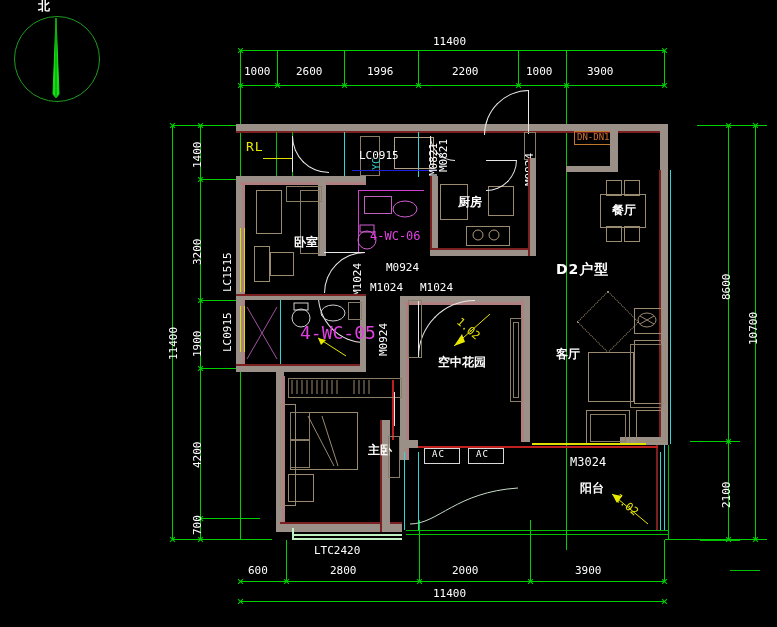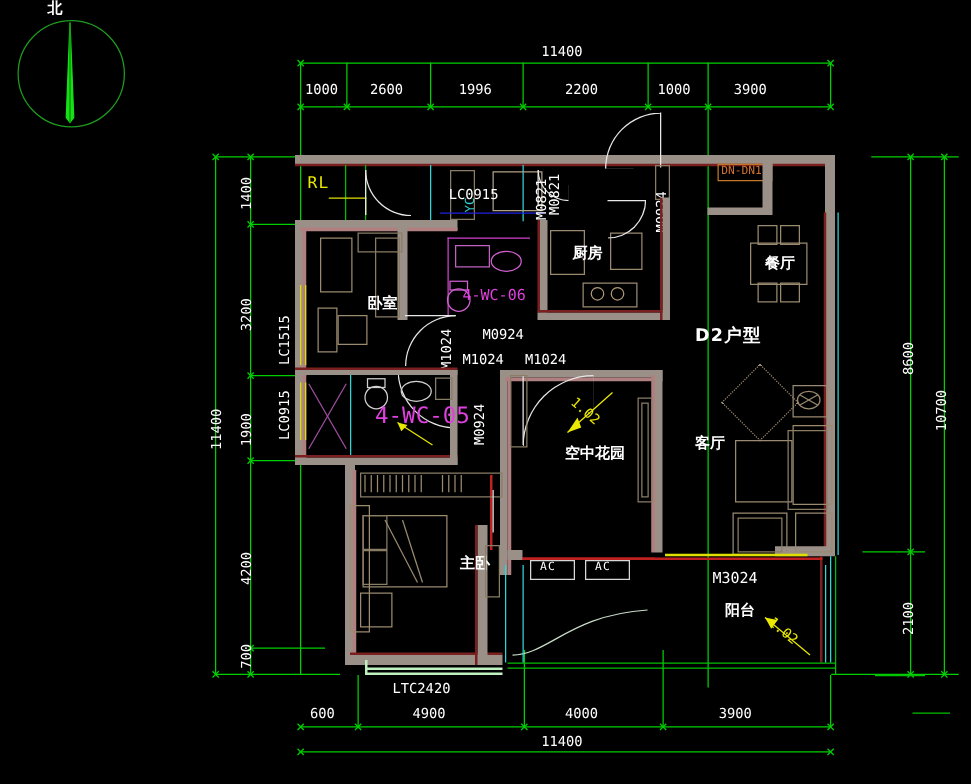--- a/index.html
+++ b/index.html
@@ -145,22 +145,22 @@
   <div class="h dimline" style="left:240px;top:601px;width:424px;"></div>
   <div class="tick" style="left:237px;top:598px;"></div>
   <div class="tick" style="left:661px;top:598px;"></div>
 
   <div class="v dimline" style="left:286px;top:540px;height:41px;"></div>
   <div class="v dimline" style="left:419px;top:520px;height:61px;"></div>
   <div class="v dimline" style="left:530px;top:520px;height:61px;"></div>
   <div class="v dimline" style="left:664px;top:540px;height:41px;"></div>
 
   <div class="dimtxt" style="left:248px;top:565px;">600</div>
-  <div class="dimtxt" style="left:330px;top:565px;">4900</div>
-  <div class="dimtxt" style="left:452px;top:565px;">4000</div>
+  <div class="dimtxt" style="left:330px;top:565px;">2800</div>
+  <div class="dimtxt" style="left:452px;top:565px;">2000</div>
   <div class="dimtxt" style="left:575px;top:565px;">3900</div>
   <div class="dimtxt" style="left:433px;top:588px;">11400</div>
 
   <div class="wall" style="left:236px;top:124px;width:300px;height:8px;"></div>
   <div class="wallred" style="left:236px;top:131px;width:300px;height:2px;"></div>
   <div class="wall" style="left:536px;top:124px;width:132px;height:8px;"></div>
   <div class="wallred" style="left:536px;top:131px;width:132px;height:2px;"></div>
 
   <div class="v greenln" style="left:276px;top:132px;height:45px;"></div>
   <div class="v greenln" style="left:292px;top:132px;height:45px;"></div>
@@ -301,21 +301,21 @@
   </svg>
 
   <div class="wall" style="left:400px;top:300px;width:6px;height:160px;"></div>
   <div class="wallpink" style="left:406px;top:300px;width:3px;height:160px;"></div>
   <div class="wall" style="left:400px;top:296px;width:130px;height:6px;"></div>
   <div class="wallpink" style="left:404px;top:302px;width:126px;height:3px;"></div>
   <div class="wall" style="left:524px;top:296px;width:6px;height:146px;"></div>
   <div class="wallpink" style="left:521px;top:300px;width:3px;height:142px;"></div>
   <div class="redln" style="left:406px;top:446px;width:118px;height:2px;"></div>
 
-  <div class="lbl cn wht" style="left:452px;top:356px;font-size:12px;">空中花园</div>
+  <div class="lbl cn wht" style="left:438px;top:356px;font-size:12px;">空中花园</div>
   <svg style="position:absolute;left:448px;top:312px;" width="46" height="40">
     <line x1="42" y1="2" x2="6" y2="34" stroke="#e8e800" stroke-width="1"></line>
     <polygon points="6,34 17,30 14,22" fill="#e8e800"></polygon>
   </svg>
   <div class="lbl yel" style="left:462px;top:316px;font-size:11px;transform:rotate(41deg);transform-origin:left top;">1.02</div>
 
   <div class="arcw" style="left:418px;top:300px;width:56px;height:56px;border-radius:100% 0 0 0;border-bottom:none;border-right:none;"></div>
   <div class="v whtln" style="left:418px;top:300px;height:56px;"></div>
   <div class="fthin" style="left:408px;top:300px;width:12px;height:56px;"></div>
 

